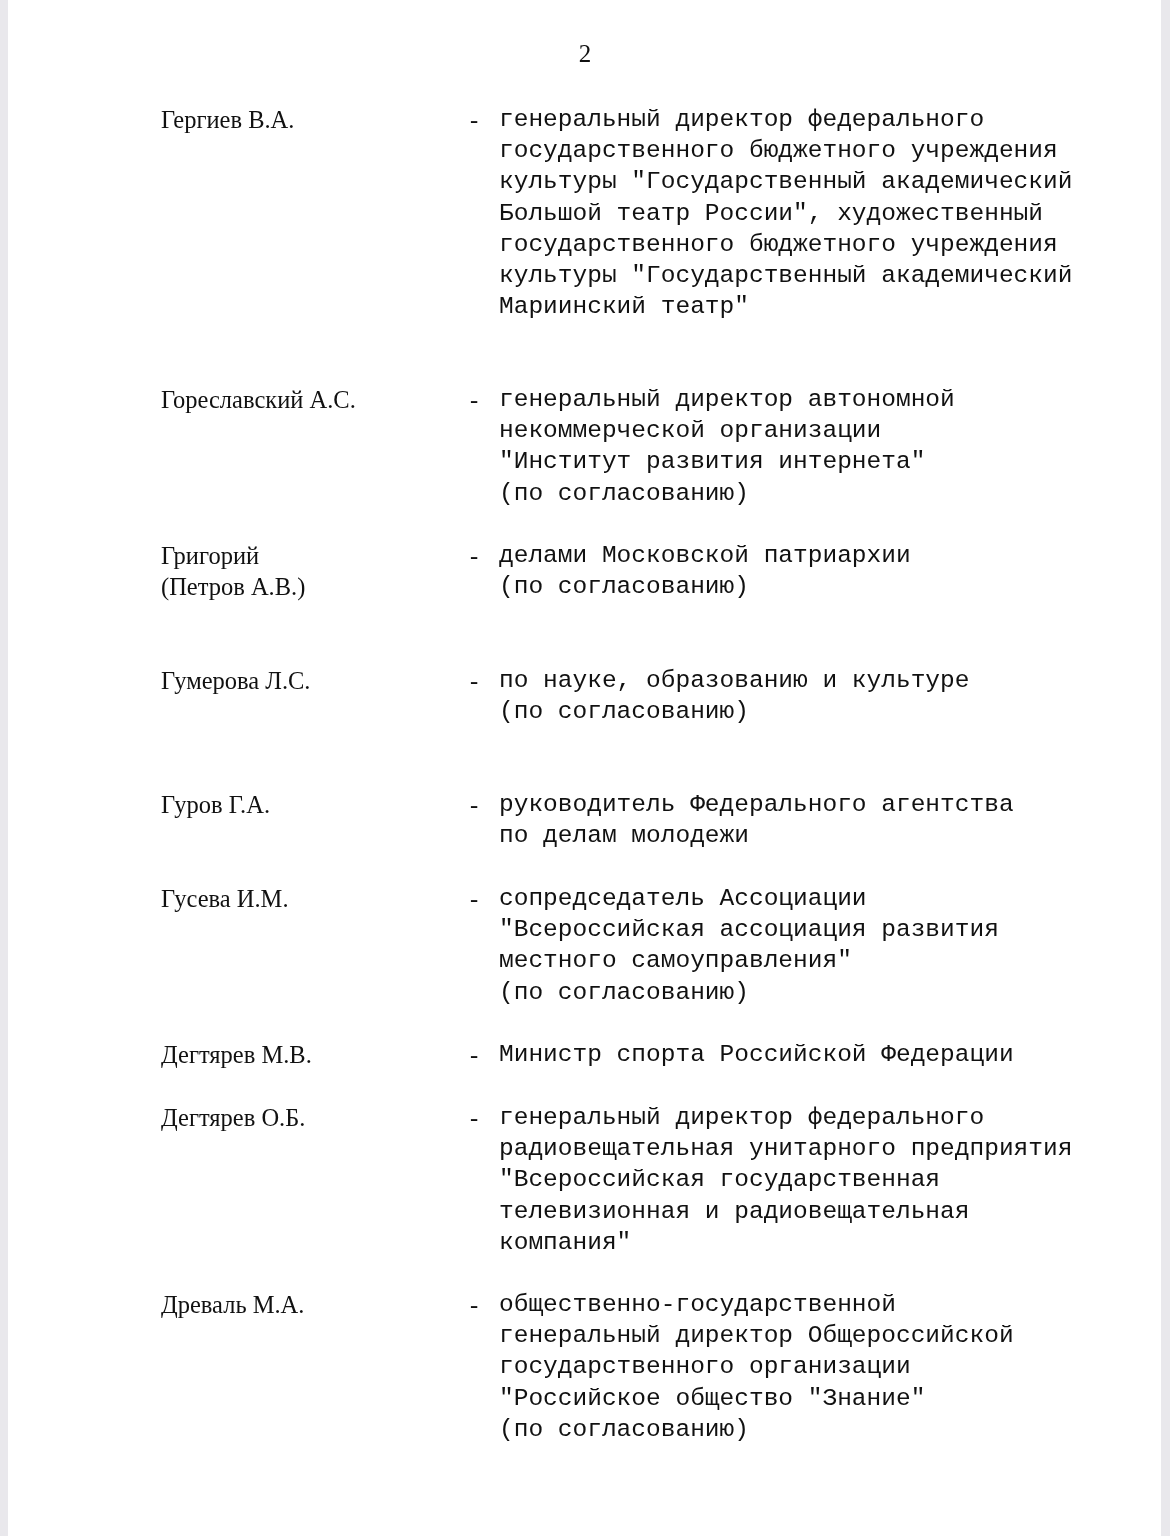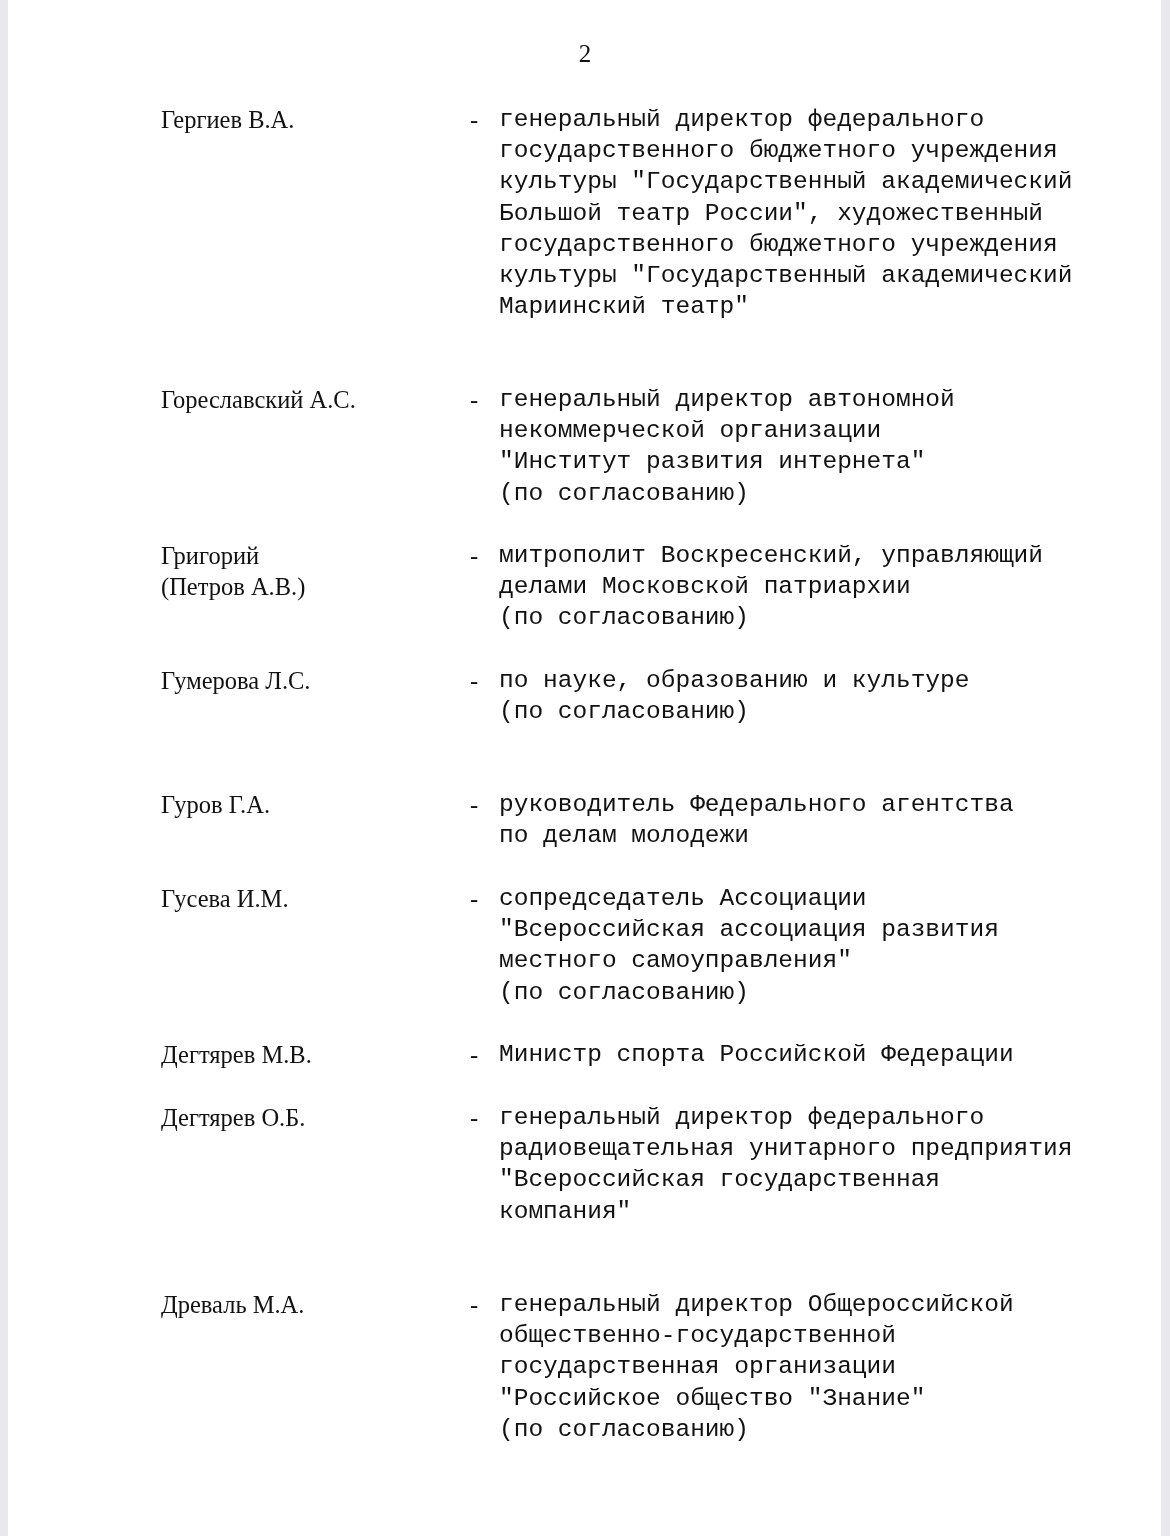--- a/index.html
+++ b/index.html
@@ -44,21 +44,20 @@
         <div>некоммерческой организации</div>
         <div>"Институт развития интернета"</div>
         <div>(по согласованию)</div>
       </div>
     </div>
     <div class="entry" style="top: 540px;">
       <div class="name">Григорий
 (Петров А.В.)</div>
       <div class="dash">-</div>
       <div class="desc">
-        <div>митрополит Воскресенский, управляющий</div>
         <div>делами Московской патриархии</div>
         <div>(по согласованию)</div>
       </div>
     </div>
     <div class="entry" style="top: 665px;">
       <div class="name">Гумерова Л.С.</div>
       <div class="dash">-</div>
       <div class="desc">
         <div>по науке, образованию и культуре</div>
         <div>(по согласованию)</div>
@@ -89,27 +88,28 @@
         <div>Министр спорта Российской Федерации</div>
       </div>
     </div>
     <div class="entry" style="top: 1102px;">
       <div class="name">Дегтярев О.Б.</div>
       <div class="dash">-</div>
       <div class="desc">
         <div>генеральный директор федерального</div>
         <div>радиовещательная унитарного предприятия</div>
         <div>"Всероссийская государственная</div>
+        <div>телевизионная и радиовещательная</div>
         <div>компания"</div>
       </div>
     </div>
     <div class="entry" style="top: 1289px;">
       <div class="name">Древаль М.А.</div>
       <div class="dash">-</div>
       <div class="desc">
+        <div>общественно-государственной</div>
         <div>генеральный директор Общероссийской</div>
-        <div>общественно-государственной</div>
-        <div>государственная организации</div>
+        <div>государственного организации</div>
         <div>"Российское общество "Знание"</div>
         <div>(по согласованию)</div>
       </div>
     </div>
   </div>
 
 </body></html>

